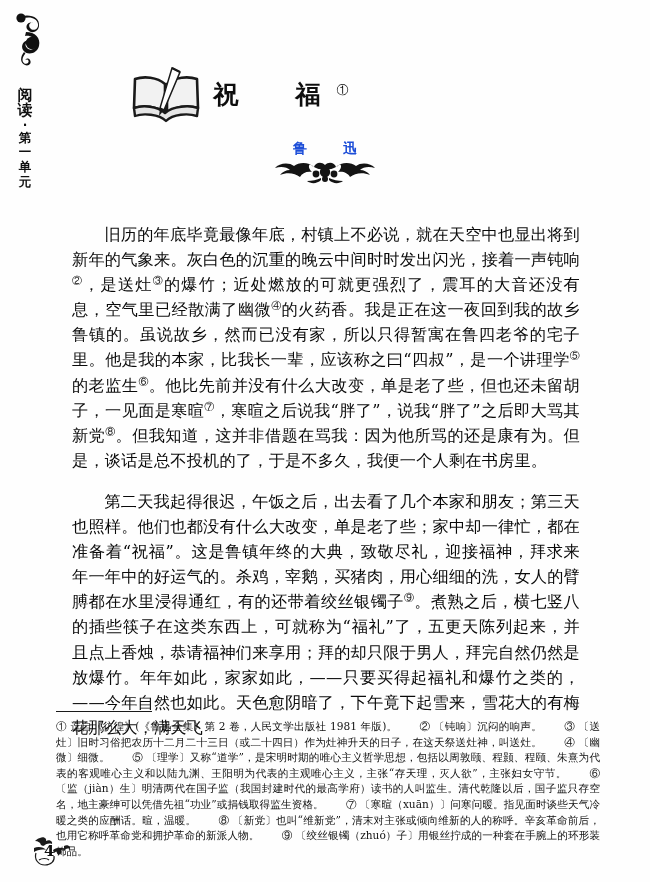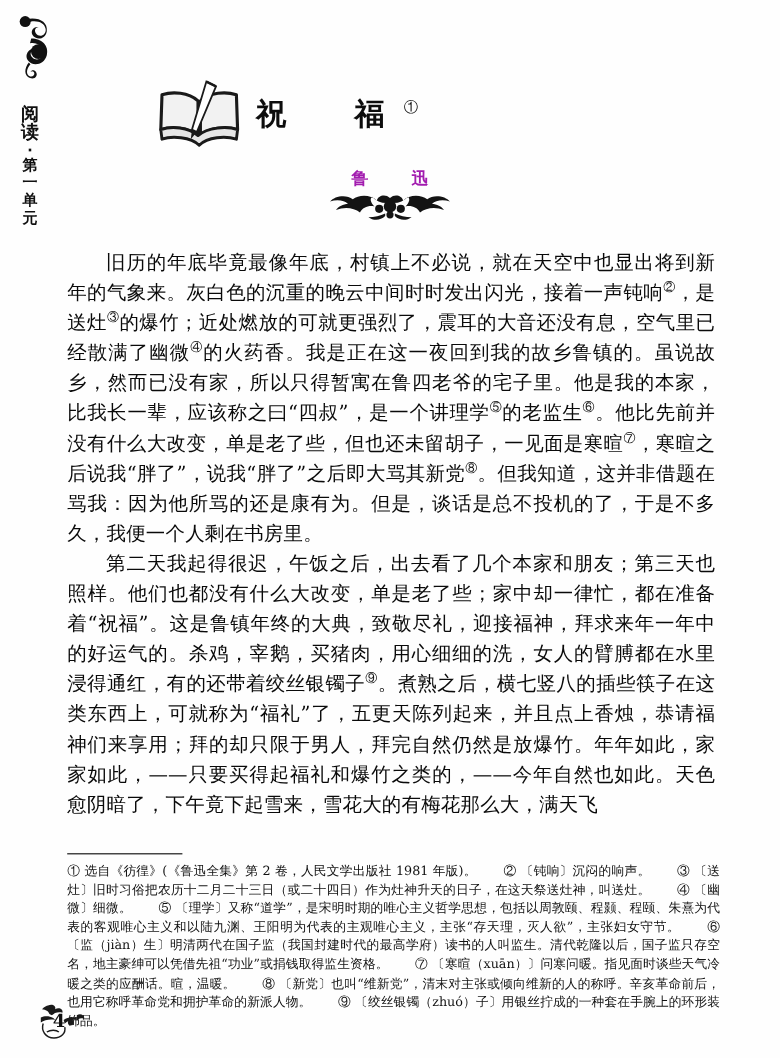--- a/index.html
+++ b/index.html
@@ -95,21 +95,21 @@
     top: 140px;
     width: 650px;
     text-align: center;
   }
   #author-name {
     font-family: Liberation Sans, sans-serif;
     font-size: 14px;
     font-weight: bold;
     letter-spacing: 11px;
     text-indent: 11px;
-    color: #a21caf;
+    color: #1d4ed8;
   }
   #author-divider {
     margin: 1px auto 0;
     width: 124px;
     height: 26px;
     display: block;
   }
 
   
   #body-text {
@@ -119,21 +119,21 @@
     width: 540px;
     font-family: "DejaVu Serif", "Liberation Serif", serif;
     font-size: 16.2px;
     line-height: 25.1px;
     text-align: justify;
     text-justify: inter-ideograph;
     color: #0a0a0a;
     letter-spacing: 0.2px;
   }
   #body-text p {
-    margin: 0;
+    margin: 16px;
     text-indent: 2em;
   }
   #body-text sup {
     font-size: 10px;
     vertical-align: super;
     line-height: 0;
   }
 
   
   #footnote-rule {

